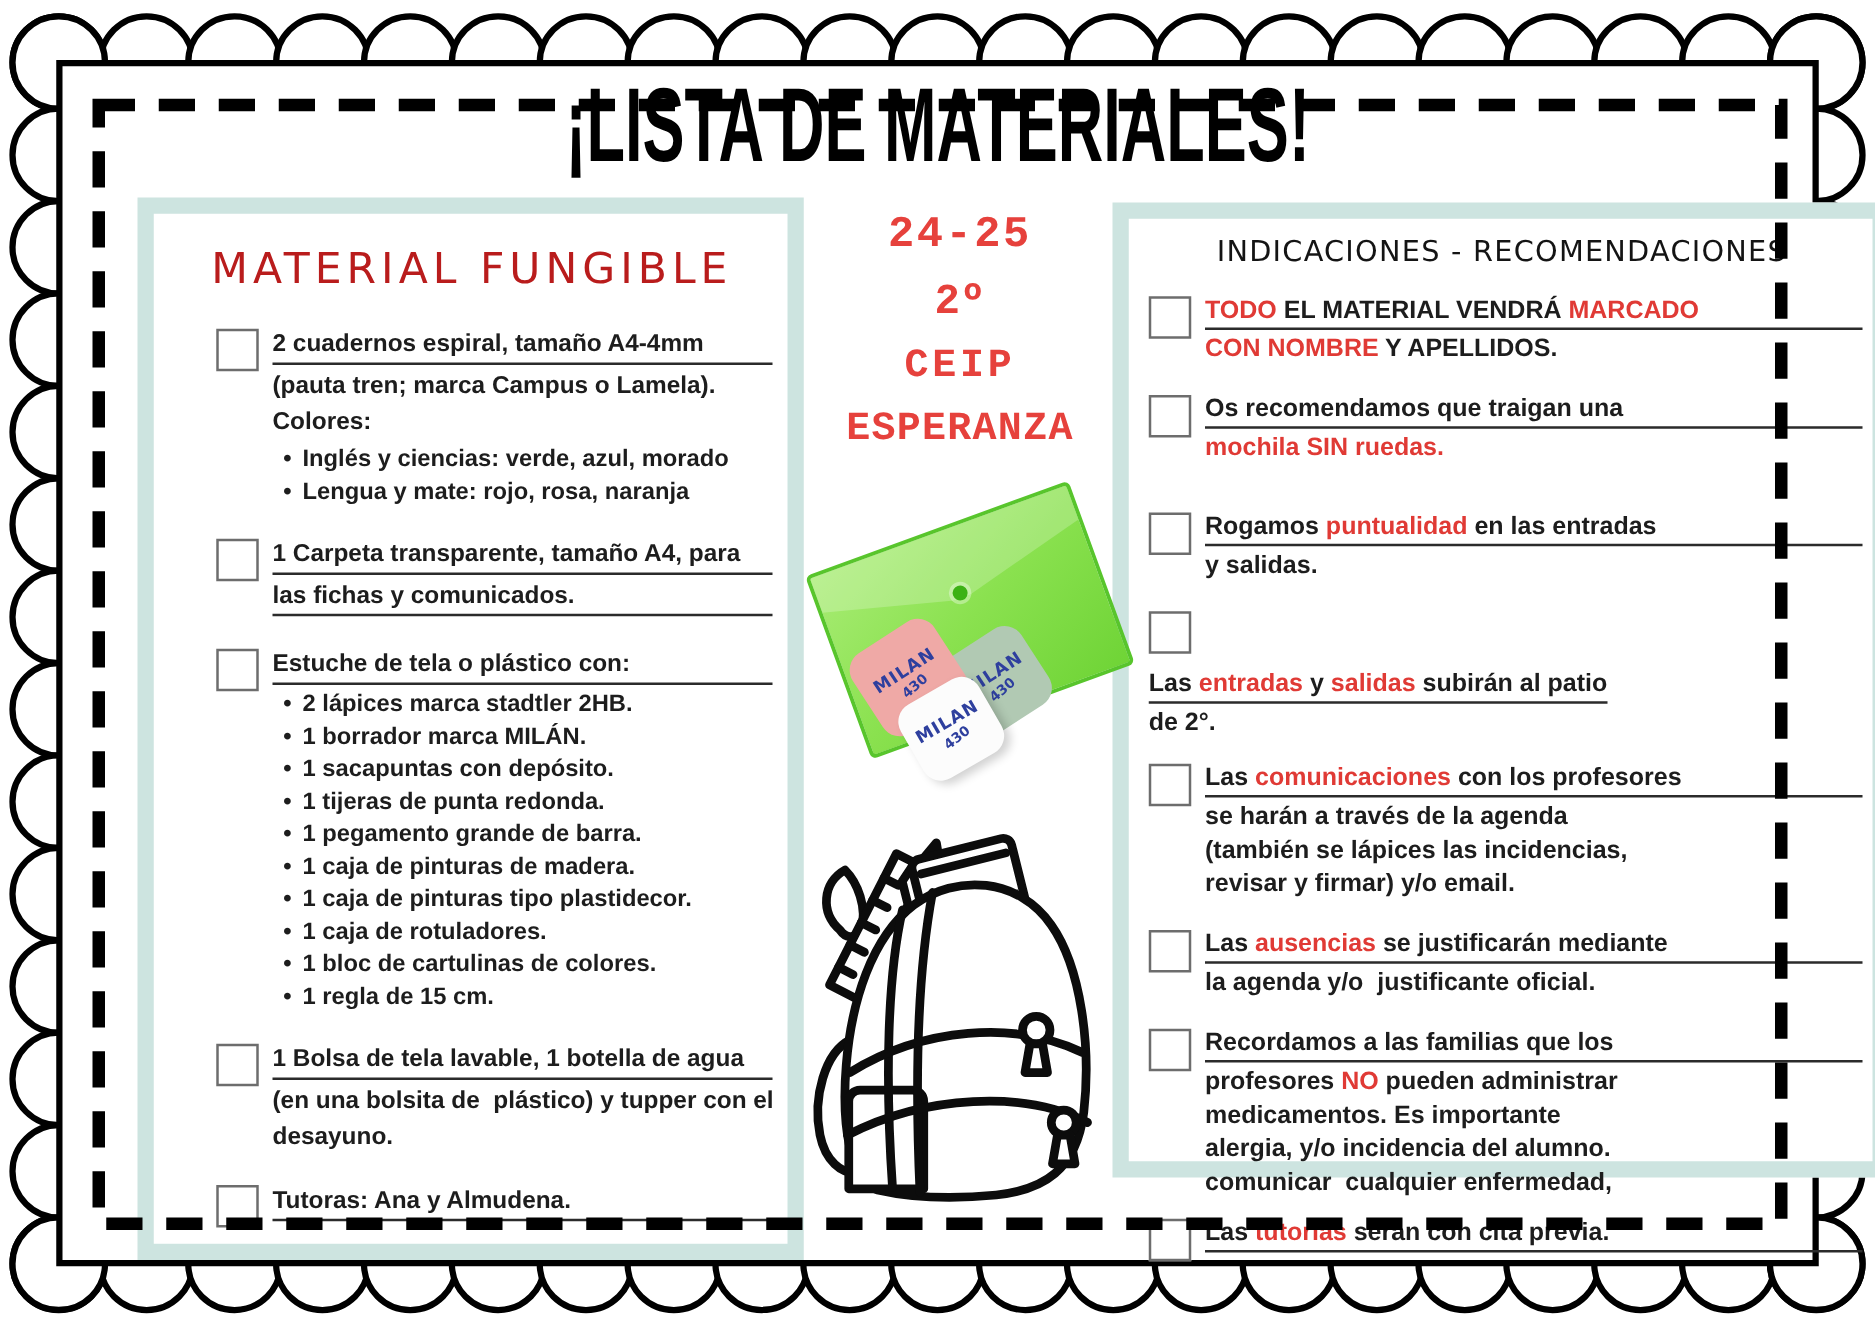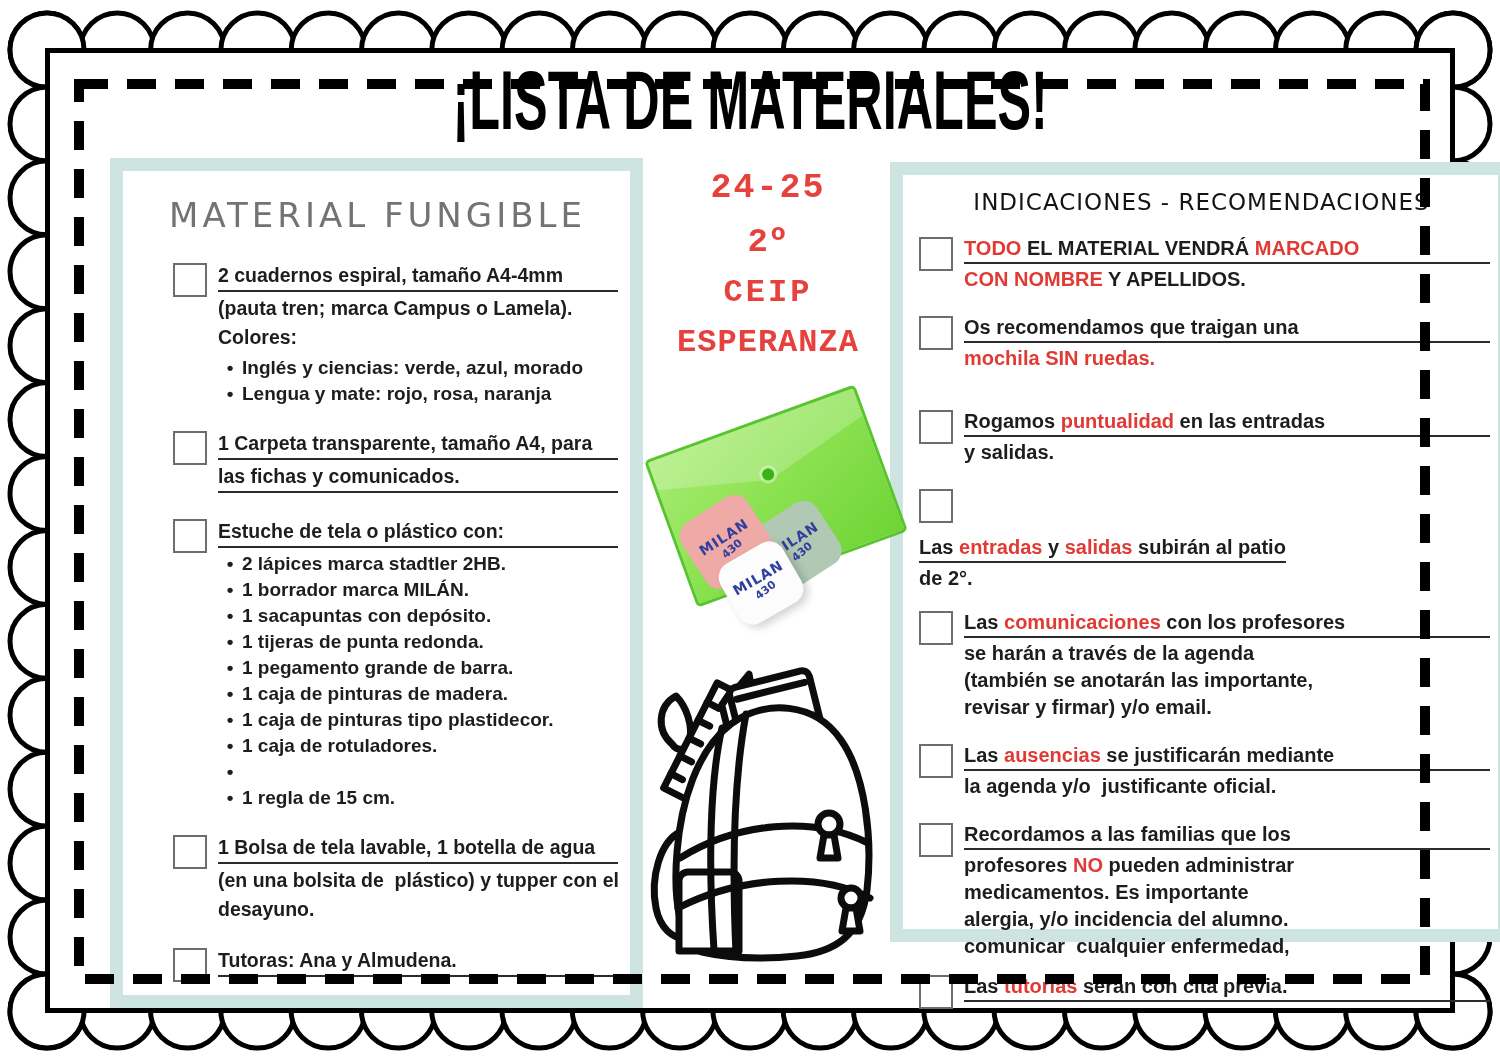--- a/index.html
+++ b/index.html
@@ -14,21 +14,21 @@
   .title{position:absolute;top:58px;left:0;right:0;text-align:center;z-index:12;}
   .title span{display:inline-block;transform:scaleX(0.60);transform-origin:center;
       font:700 84px/1 "Liberation Sans",sans-serif;letter-spacing:0px;color:#000;white-space:nowrap;}
 
   
   .panel{position:absolute;background:#fff;border:13px solid #cde4e0;box-sizing:border-box;z-index:10;}
   .panel-left{left:110px;top:158px;width:533px;height:850px;padding:8px 12px 0 14px;}
   .panel-right{left:890px;top:162px;width:621px;height:780px;padding:6px 8px 0 10px;}
 
   .left-title{font-family:"DejaVu Sans",sans-serif;font-weight:400;font-size:34px;
-      letter-spacing:4px;text-align:center;margin:16px 0 26px;color:#737373;white-space:nowrap;}
+      letter-spacing:4px;text-align:center;margin:16px 0 26px;color:#b91c1c;white-space:nowrap;}
   .right-title{font-family:"DejaVu Sans",sans-serif;font-weight:400;font-size:23px;
       letter-spacing:1px;text-align:center;margin:8px 0 20px;color:#141414;white-space:nowrap;}
 
   .item{display:flex;align-items:flex-start;gap:11px;margin:0 0 22px 36px;}
   .panel-right .item{margin:0 0 21px 6px;}
   .right-items .item:nth-child(2){margin-bottom:36px;}
   .right-items .item:nth-child(4){margin-bottom:17px;flex-direction:column;}
   .right-items .item:nth-child(7){margin-bottom:13px;}
   .cbx{width:34px;height:34px;border:2px solid #6d6d6d;background:#fff;flex:none;margin-top:2px;
       box-sizing:border-box;}
@@ -184,21 +184,21 @@
           <div class="line u"><span class="seg">Estuche de tela o plástico con:</span></div>
           <div class="bullets">
             <div class="bl"><span class="dot">•</span><span>2 lápices marca stadtler 2HB.</span></div>
             <div class="bl"><span class="dot">•</span><span>1 borrador marca MILÁN.</span></div>
             <div class="bl"><span class="dot">•</span><span>1 sacapuntas con depósito.</span></div>
             <div class="bl"><span class="dot">•</span><span>1 tijeras de punta redonda.</span></div>
             <div class="bl"><span class="dot">•</span><span>1 pegamento grande de barra.</span></div>
             <div class="bl"><span class="dot">•</span><span>1 caja de pinturas de madera.</span></div>
             <div class="bl"><span class="dot">•</span><span>1 caja de pinturas tipo plastidecor.</span></div>
             <div class="bl"><span class="dot">•</span><span>1 caja de rotuladores.</span></div>
-            <div class="bl"><span class="dot">•</span></div>
+            <div class="bl"><span class="dot">•</span><span>1 bloc de cartulinas de colores.</span></div>
             <div class="bl"><span class="dot">•</span><span>1 regla de 15 cm.</span></div>
           </div>
         </div>
       </div>
       <div class="item">
         <span class="cbx"></span>
         <div class="item-body">
           <div class="line u"><span class="seg">1 Bolsa de tela lavable, 1 botella de agua</span></div>
           <div class="line"><span class="seg">(en una bolsita de  plástico) y tupper con el</span></div>
           <div class="line"><span class="seg">desayuno.</span></div>
@@ -312,21 +312,21 @@
         <div class="item-body">
           <div class="line u"><span class="seg">Las </span><span class="seg red">entradas</span><span class="seg"> y </span><span class="seg red">salidas</span><span class="seg"> subirán al patio</span></div>
           <div class="line"><span class="seg">de 2°.</span></div>
         </div>
       </div>
       <div class="item">
         <span class="cbx"></span>
         <div class="item-body">
           <div class="line u"><span class="seg">Las </span><span class="seg red">comunicaciones</span><span class="seg"> con los profesores</span></div>
           <div class="line"><span class="seg">se harán a través de la agenda</span></div>
-          <div class="line"><span class="seg">(también se anotarán las importante,</span></div>
+          <div class="line"><span class="seg">(también se lápices las incidencias,</span></div>
           <div class="line"><span class="seg">revisar y firmar) y/o email.</span></div>
         </div>
       </div>
       <div class="item">
         <span class="cbx"></span>
         <div class="item-body">
           <div class="line u"><span class="seg">Las </span><span class="seg red">ausencias</span><span class="seg"> se justificarán mediante</span></div>
           <div class="line"><span class="seg">la agenda y/o  justificante oficial.</span></div>
         </div>
       </div>

